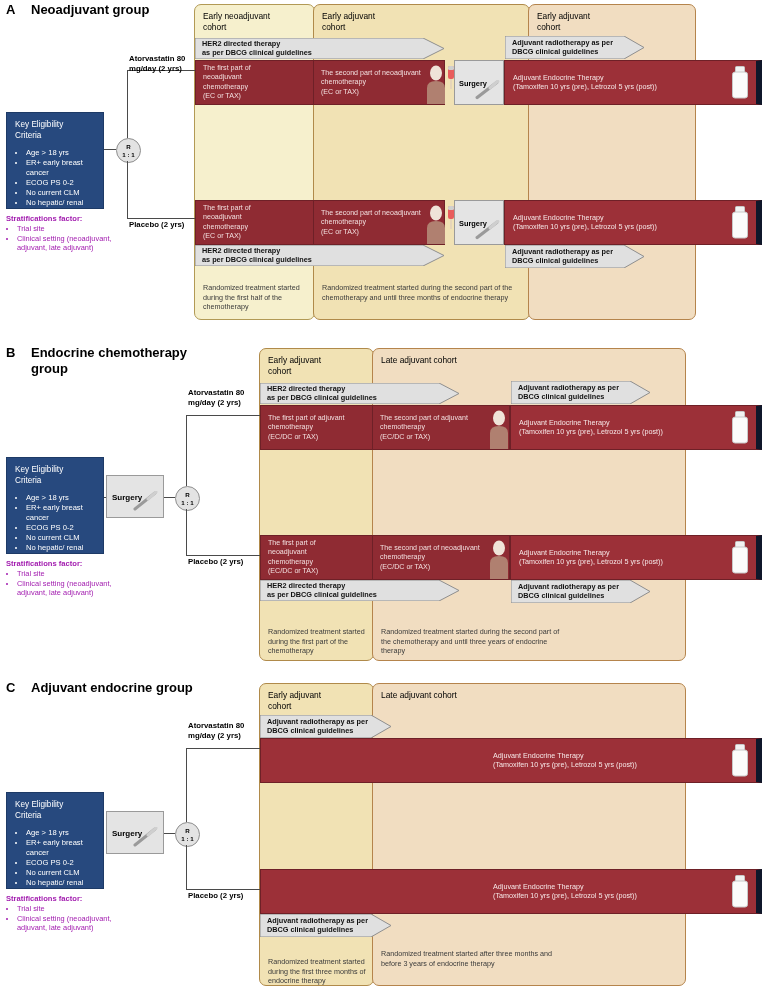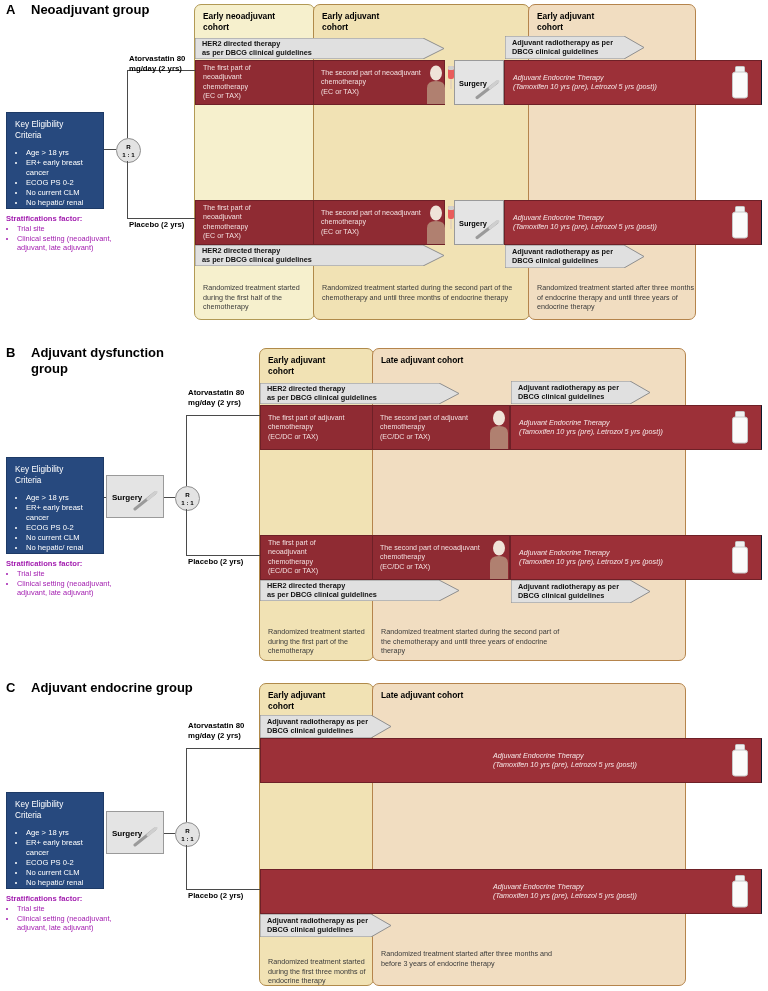--- a/index.html
+++ b/index.html
@@ -66,40 +66,40 @@
   
   .cohort{
     position:absolute;box-sizing:border-box;
     border:1px solid #b08a4a;border-radius:7px;
   }
   .c-neo{background:#f6f0cd;border-color:#b29a55;}
   .c-early{background:#f1e2b4;border-color:#b08a4a;}
   .c-late{background:#f1ddc1;border-color:#b5844c;}
   .cohort-label{
     position:absolute;left:8px;top:6px;
-    font-size:8.4px;font-weight:bold;color:#000;line-height:1.3;
+    font-size:8.4px;font-weight:normal;color:#000;line-height:1.3;
     white-space:pre-line;
   }
   .cohort-note{
     position:absolute;left:8px;right:0;
     font-size:7.2px;color:#3a3a3a;line-height:1.35;
   }
 
   
   .band{position:absolute;box-sizing:border-box;}
   .band-red{
     background:#9c3038;border-top:1px solid #6e2027;border-bottom:1px solid #6e2027;
     color:#f6e7e7;
   }
   .band-red .btext{
     position:absolute;left:8px;top:50%;transform:translateY(-50%);
     font-size:7.2px;line-height:1.35;white-space:pre-line;
   }
   .band-red.topleft{border-left:1px solid #6e2027;}
-  .band-red.topright{border-right:1px solid #0f172a;font-style:italic;}
+  .band-red.topright{border-right:6px solid #0f172a;}
 
   .chemo{
     position:absolute;box-sizing:border-box;
     background:#8f2b33;border:1px solid #6e2027;color:#f2dede;
   }
   .chemo .ctext{
     position:absolute;left:7px;top:50%;transform:translateY(-50%);
     font-size:7.1px;line-height:1.36;white-space:pre-line;
   }
 
@@ -138,21 +138,20 @@
     <div class="cohort-note" style="top:278px;">Randomized treatment started during the first half of the chemotherapy</div>
   </div>
   <div class="cohort c-early" style="left:313px;top:4px;width:217px;height:316px;">
     <div class="cohort-label">Early adjuvant
 cohort</div>
     <div class="cohort-note" style="top:278px;right:14px;">Randomized treatment started during the second part of the chemotherapy and until three months of endocrine therapy</div>
   </div>
   <div class="cohort c-late" style="left:528px;top:4px;width:168px;height:316px;">
     <div class="cohort-label">Early adjuvant
 cohort</div>
-    <div class="cohort-note" style="top:278px;">Randomized treatment started after three months of endocrine therapy and until three years of endocrine therapy</div>
   </div>
 
   <div class="elig-box" style="left:6px;top:112px;width:98px;height:97px;">
     <div class="elig-title" style="white-space:pre-line;">Key Eligibility
 Criteria</div>
     <ul class="elig-list">
       <li>Age &gt; 18 yrs</li>
       <li>ER+ early breast cancer</li>
       <li>ECOG PS 0-2</li>
       <li>No current CLM</li>
@@ -279,21 +278,21 @@
       <polygon points="0,0 119,0 139,11.5 119,23 0,23" fill="#e0e0e0" stroke="#8e8e8e" stroke-width="1"></polygon>
     </svg>
     <div class="atext">Adjuvant radiotherapy as per
 DBCG clinical guidelines</div>
   </div>
 </div>
 
 <div class="panel" id="panel-B">
 
   <div class="panel-letter" style="top:10px;">B</div>
-  <div class="panel-title" style="top:10px;">Adjuvant dysfunction group</div>
+  <div class="panel-title" style="top:10px;">Endocrine chemotherapy group</div>
 
   <div class="cohort c-early" style="left:259px;top:13px;width:115px;height:313px;">
     <div class="cohort-label">Early adjuvant
 cohort</div>
     <div class="cohort-note" style="top:278px;">Randomized treatment started during the first part of the chemotherapy</div>
   </div>
   <div class="cohort c-late" style="left:372px;top:13px;width:314px;height:313px;">
     <div class="cohort-label">Late adjuvant cohort</div>
     <div class="cohort-note" style="top:278px;right:120px;">Randomized treatment started during the second part of the chemotherapy and until three years of endocrine therapy</div>
   </div>

